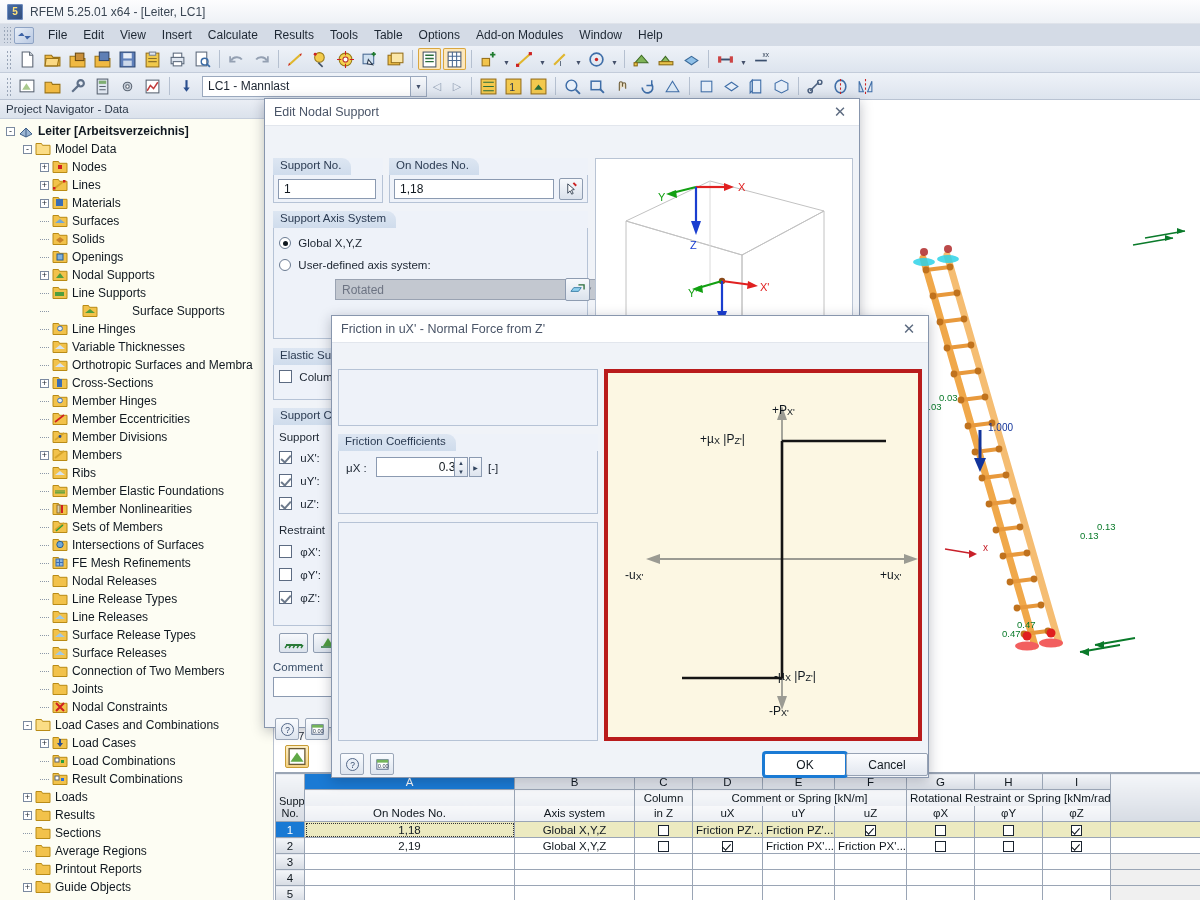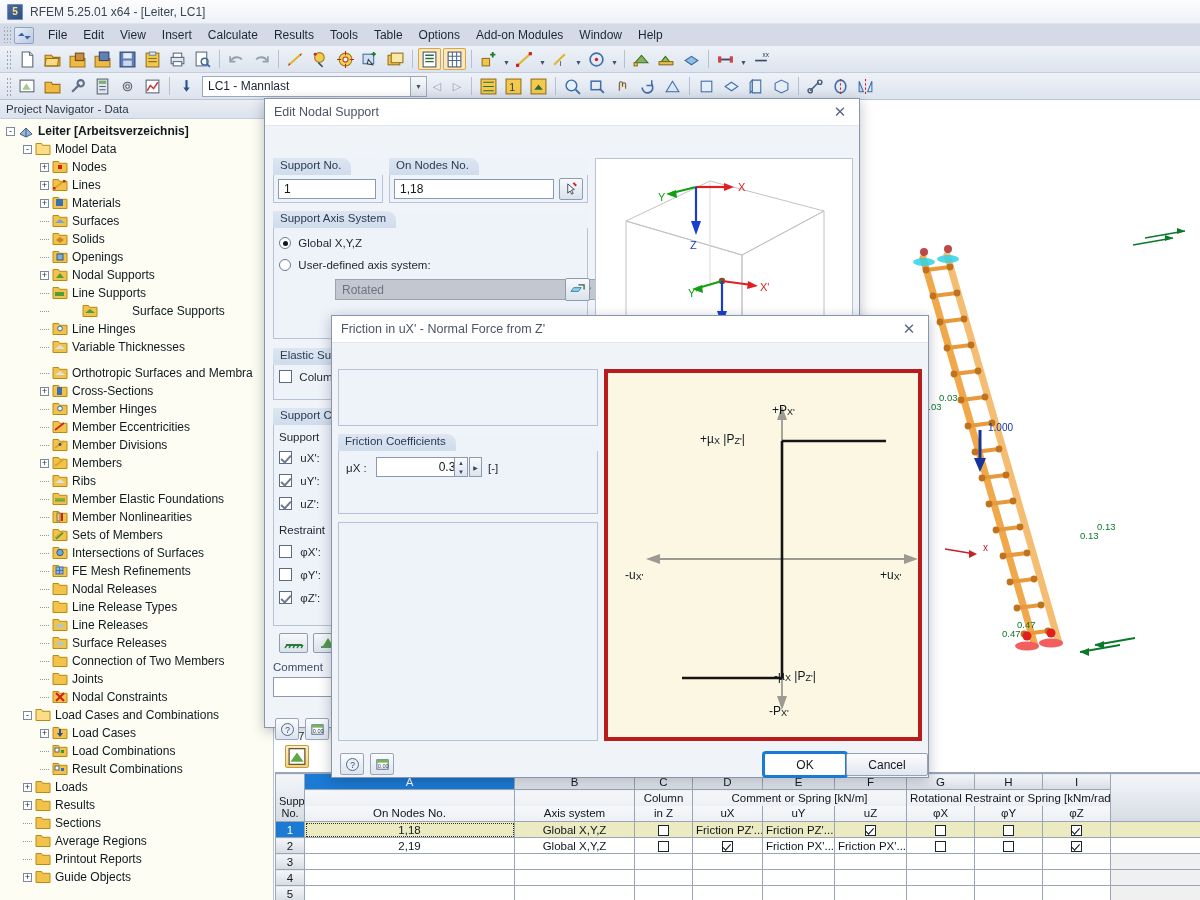--- a/index.html
+++ b/index.html
@@ -788,21 +788,21 @@
       <div class="tnode" style="padding-left: 40px;">
         <span class="tdash"></span>
         <span class="tico">
           <svg width="16" height="14" viewBox="0 0 16 14">
             <path d="M1 1.5h5.5l1 1.8H15V12.5H1z" fill="#f2c24b" stroke="#b98b16" stroke-width="1"></path>
             <path d="M3 9l5-4 5 4z" fill="#d6e4f2"></path>
           </svg>
         </span>
         <span class="tlabel">Variable Thicknesses</span>
       </div>
-      <div class="tnode" style="padding-left: 40px; margin-top: 8px;">
+      <div class="tnode" style="padding-left: 40px;">
         <span class="tdash"></span>
         <span class="tico">
           <svg width="16" height="14" viewBox="0 0 16 14">
             <path d="M1 1.5h5.5l1 1.8H15V12.5H1z" fill="#f2c24b" stroke="#b98b16" stroke-width="1"></path>
             <path d="M3 9l5-4 5 4z" fill="#d6e4f2"></path>
           </svg>
         </span>
         <span class="tlabel">Orthotropic Surfaces and Membra</span>
       </div>
       <div class="tnode" style="padding-left: 40px;">
@@ -939,20 +939,30 @@
       </div>
       <div class="tnode" style="padding-left: 40px;">
         <span class="tdash"></span>
         <span class="tico">
           <svg width="16" height="14" viewBox="0 0 16 14">
             <path d="M1 1.5h5.5l1 1.8H15V12.5H1z" fill="#f2c24b" stroke="#b98b16" stroke-width="1"></path>
             <path d="M3 9l5-4 5 4z" fill="#9fc9e8"></path>
           </svg>
         </span>
         <span class="tlabel">Line Releases</span>
+      </div>
+      <div class="tnode" style="padding-left: 40px;">
+        <span class="tdash"></span>
+        <span class="tico">
+          <svg width="16" height="14" viewBox="0 0 16 14">
+            <path d="M1 1.5h5.5l1 1.8H15V12.5H1z" fill="#f2c24b" stroke="#b98b16" stroke-width="1"></path>
+            <path d="M3 9l5-4 5 4z" fill="#9fc9e8"></path>
+          </svg>
+        </span>
+        <span class="tlabel">Surface Release Types</span>
       </div>
       <div class="tnode" style="padding-left: 40px;">
         <span class="tdash"></span>
         <span class="tico">
           <svg width="16" height="14" viewBox="0 0 16 14">
             <path d="M1 1.5h5.5l1 1.8H15V12.5H1z" fill="#f2c24b" stroke="#b98b16" stroke-width="1"></path>
             <path d="M3 9l5-4 5 4z" fill="#9fc9e8"></path>
           </svg>
         </span>
         <span class="tlabel">Surface Releases</span>

